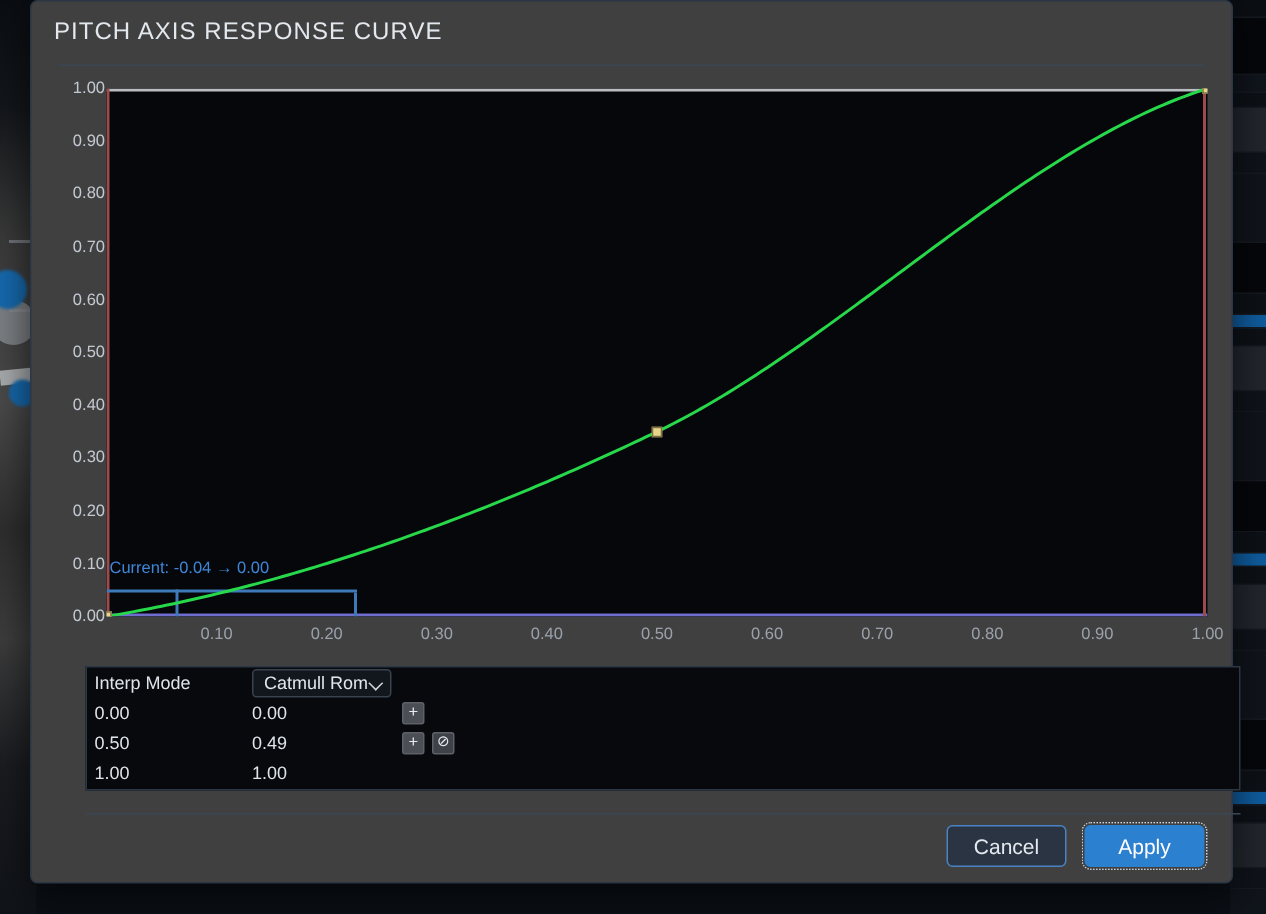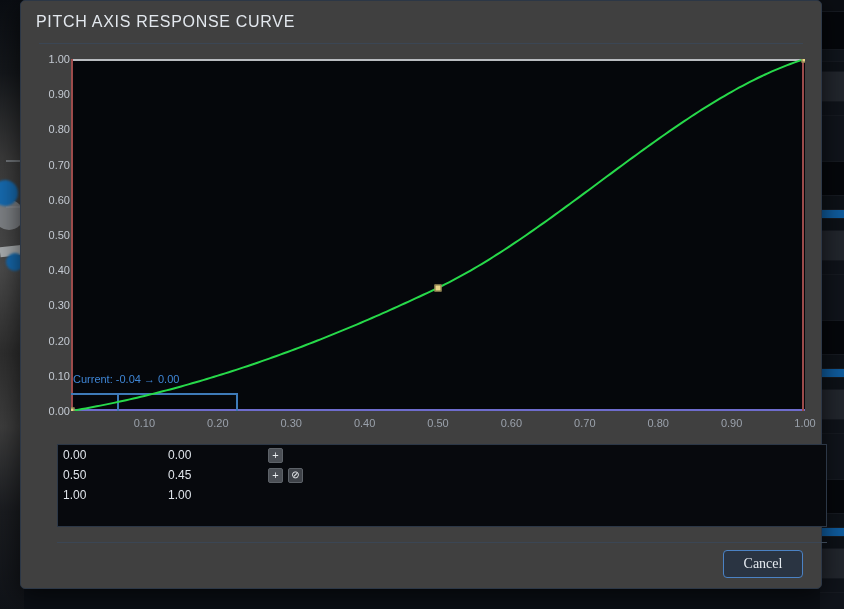--- a/index.html
+++ b/index.html
@@ -181,21 +181,21 @@
     position: absolute; left: 36px; top: 541px; width: 770px;
     height: 1px; background: #3b4654;
   }
   .footer {
     position: absolute; right: 18px; top: 549px;
     display: flex; gap: 12px;
   }
   .btn {
     height: 28px; min-width: 80px; padding: 0 16px;
     font-size: 14px; border-radius: 4px;
-    display: flex; align-items: center; justify-content: center; font-family: Liberation Serif, serif;
+    display: flex; align-items: center; justify-content: center;
   }
   .btn-cancel {
     background: #2a3442; color: #e4e9ef;
     border: 1px solid #4b82c4;
   }
   .btn-apply {
     background: #2b81d0; color: #ffffff;
     border: 1px solid #2b81d0;
     outline: 1px dotted #cfd8e2; outline-offset: 1px;
   }
@@ -288,41 +288,51 @@
         <div class="x-tick" style="left: 367px;">0.50</div>
         <div class="x-tick" style="left: 440.4px;">0.60</div>
         <div class="x-tick" style="left: 513.8px;">0.70</div>
         <div class="x-tick" style="left: 587.2px;">0.80</div>
         <div class="x-tick" style="left: 660.6px;">0.90</div>
         <div class="x-tick" style="left: 734px;">1.00</div>
       </div>
   </div>
 
   <div class="points-table">
+    <div class="pt-row">
+      <div class="pt-c1">Interp Mode</div>
+      <div class="pt-c2" style="width:auto;">
+        <span class="interp-select">
+          <span>Catmull Rom</span>
+          <span class="chev"></span>
+        </span>
+      </div>
+    </div>
     <div id="points-rows">
         <div class="pt-row">
           <div class="pt-c1">0.00</div>
           <div class="pt-c2">0.00</div>
           <div class="pt-c3">
             <div class="icon-btn">+</div>
           </div>
         </div>
         <div class="pt-row">
           <div class="pt-c1">0.50</div>
-          <div class="pt-c2">0.45</div>
+          <div class="pt-c2">0.49</div>
           <div class="pt-c3">
             <div class="icon-btn">+</div>
             <div class="icon-btn ban">⊘</div>
           </div>
         </div>
         <div class="pt-row">
           <div class="pt-c1">1.00</div>
           <div class="pt-c2">1.00</div>
           <div class="pt-c3"></div>
         </div>
       </div>
   </div>
 
   <div class="footer-divider"></div>
   <div class="footer">
     <button class="btn btn-cancel">Cancel</button>
+    <button class="btn btn-apply">Apply</button>
   </div>
 </div>
 
 </body></html>

